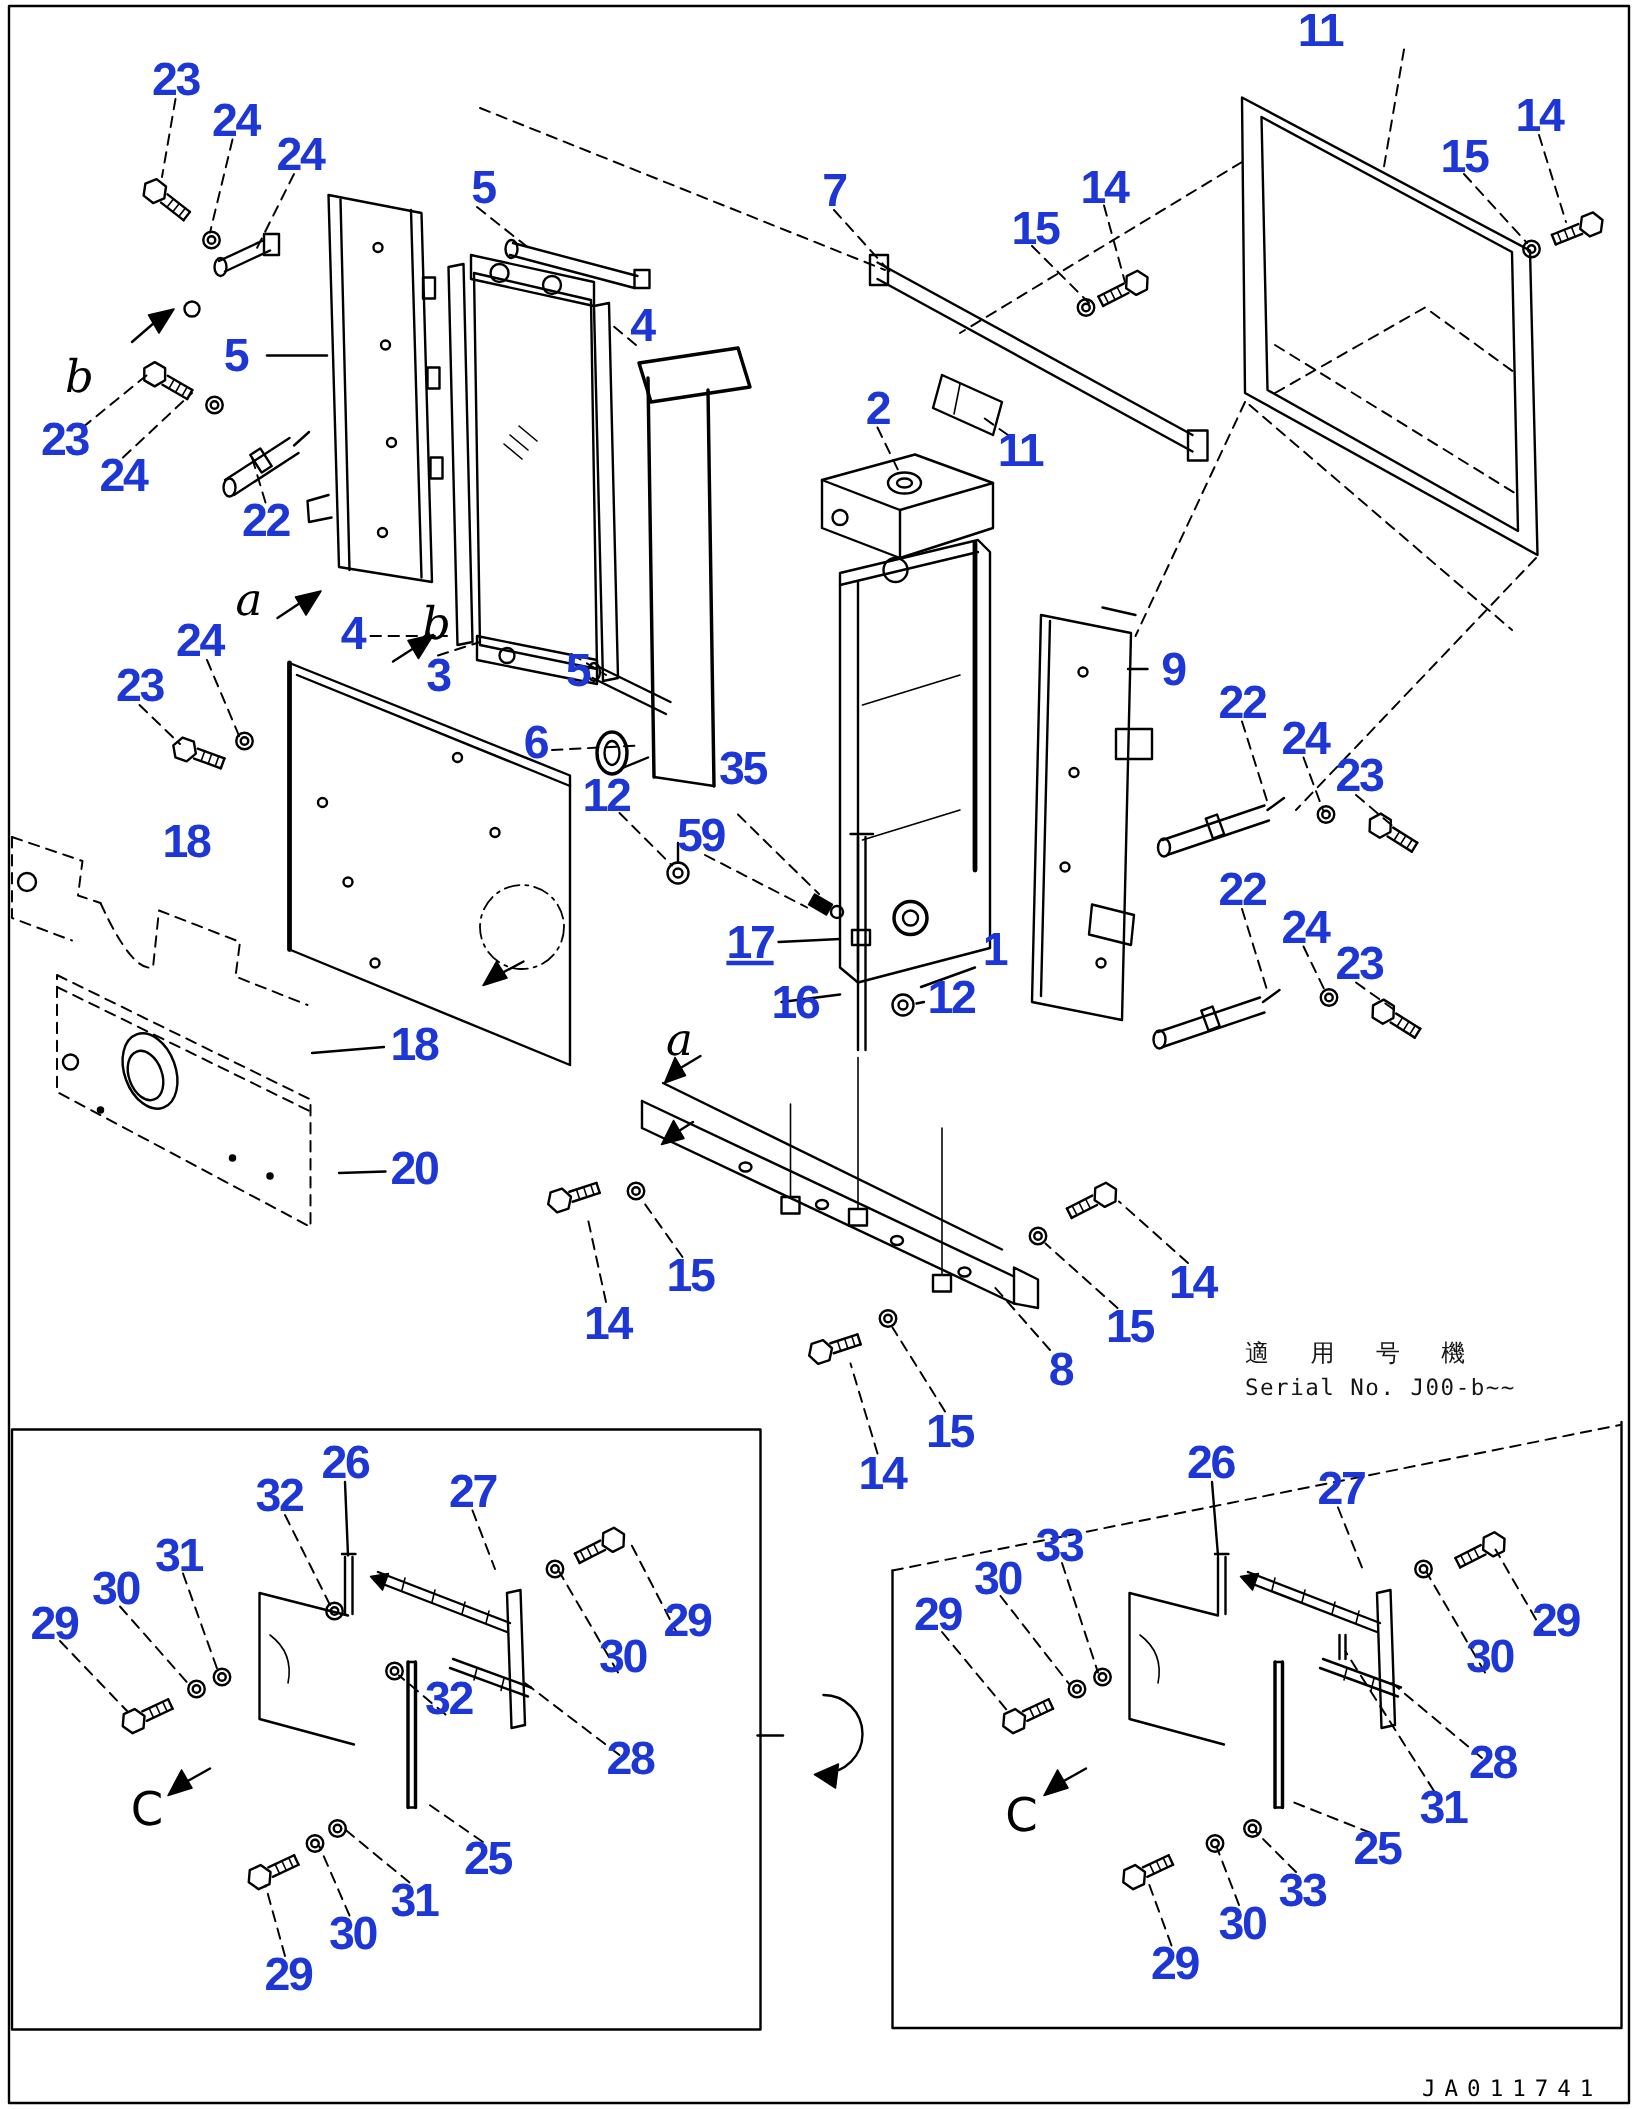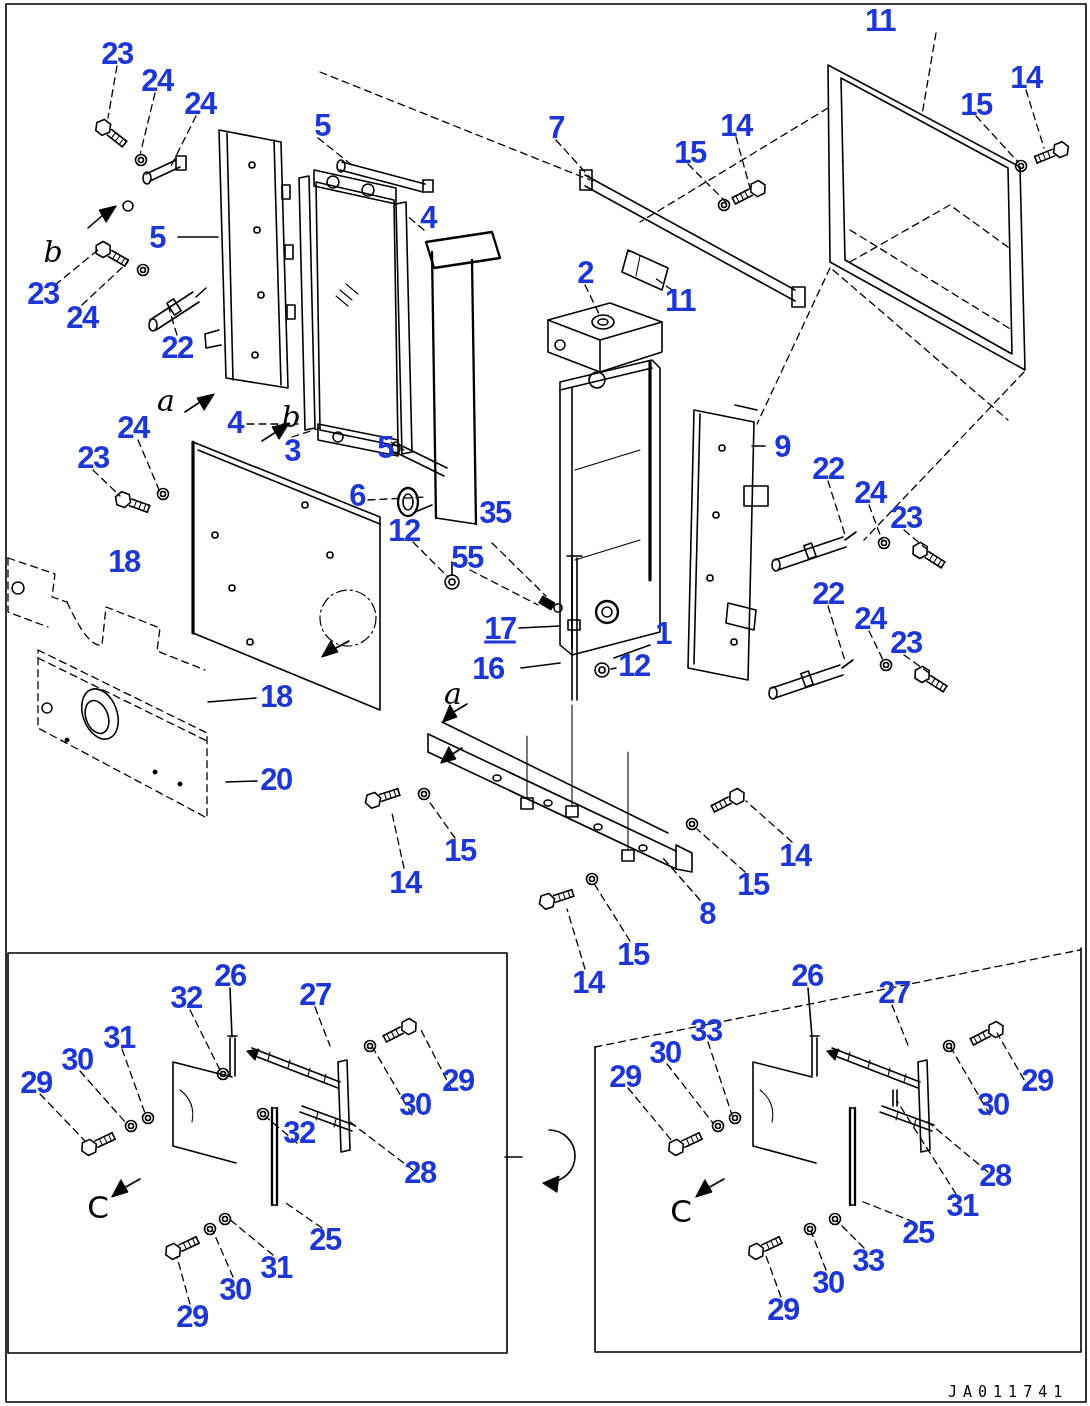--- a/index.html
+++ b/index.html
@@ -451,30 +451,30 @@
       <span class="callout" style="left: 428px; top: 217px;">4</span>
       <span class="callout" style="left: 133px; top: 427px;">24</span>
       <span class="callout" style="left: 93px; top: 457px;">23</span>
       <span class="callout" style="left: 235px; top: 422px;">4</span>
       <span class="callout" style="left: 292px; top: 450px;">3</span>
       <span class="callout" style="left: 385px; top: 447px;">5</span>
       <span class="callout" style="left: 357px; top: 495px;">6</span>
       <span class="callout" style="left: 124px; top: 561px;">18</span>
       <span class="callout" style="left: 404px; top: 530px;">12</span>
       <span class="callout" style="left: 495px; top: 512px;">35</span>
-      <span class="callout" style="left: 467px; top: 557px;">55</span>
+      <span class="callout" style="left: 467px; top: 557px;">59</span>
       <span class="callout" style="left: 782px; top: 446px;">9</span>
       <span class="callout" style="left: 828px; top: 468px;">22</span>
       <span class="callout" style="left: 870px; top: 492px;">24</span>
       <span class="callout" style="left: 906px; top: 517px;">23</span>
       <span class="callout" style="left: 828px; top: 593px;">22</span>
       <span class="callout" style="left: 870px; top: 618px;">24</span>
       <span class="callout" style="left: 906px; top: 642px;">23</span>
       <span class="callout" style="left: 500px; top: 628px; text-decoration: underline;">17</span>
-      <span class="callout" style="left: 488px; top: 668px;">16</span>
+      <span class="callout" style="left: 530px; top: 668px;">16</span>
       <span class="callout" style="left: 663px; top: 633px;">1</span>
       <span class="callout" style="left: 634px; top: 665px;">12</span>
       <span class="callout" style="left: 276px; top: 696px;">18</span>
       <span class="callout" style="left: 276px; top: 779px;">20</span>
       <span class="callout" style="left: 460px; top: 850px;">15</span>
       <span class="callout" style="left: 405px; top: 882px;">14</span>
       <span class="callout" style="left: 795px; top: 855px;">14</span>
       <span class="callout" style="left: 753px; top: 884px;">15</span>
       <span class="callout" style="left: 707px; top: 913px;">8</span>
       <span class="callout" style="left: 633px; top: 954px;">15</span>
@@ -507,16 +507,20 @@
       <span class="callout" style="left: 828px; top: 1282px;">30</span>
       <span class="callout" style="left: 783px; top: 1309px;">29</span>
       <span class="letter axis" style="left: 53px; top: 252px;">b</span>
       <span class="letter axis" style="left: 166px; top: 401px;">a</span>
       <span class="letter axis" style="left: 291px; top: 417px;">b</span>
       <span class="letter axis" style="left: 453px; top: 694px;">a</span>
       <span class="letter view-c" style="left: 98px; top: 1207px;">C</span>
       <span class="letter view-c" style="left: 681px; top: 1211px;">C</span>
     </div>
 
+<div class="serial-note">
+  <div class="jp">適 用 号 機</div>
+  <div class="en">Serial No. J00-b~~</div>
+</div>
 
 <div class="watermark">JA011741</div>
 
 </div>
 
 </body></html>

